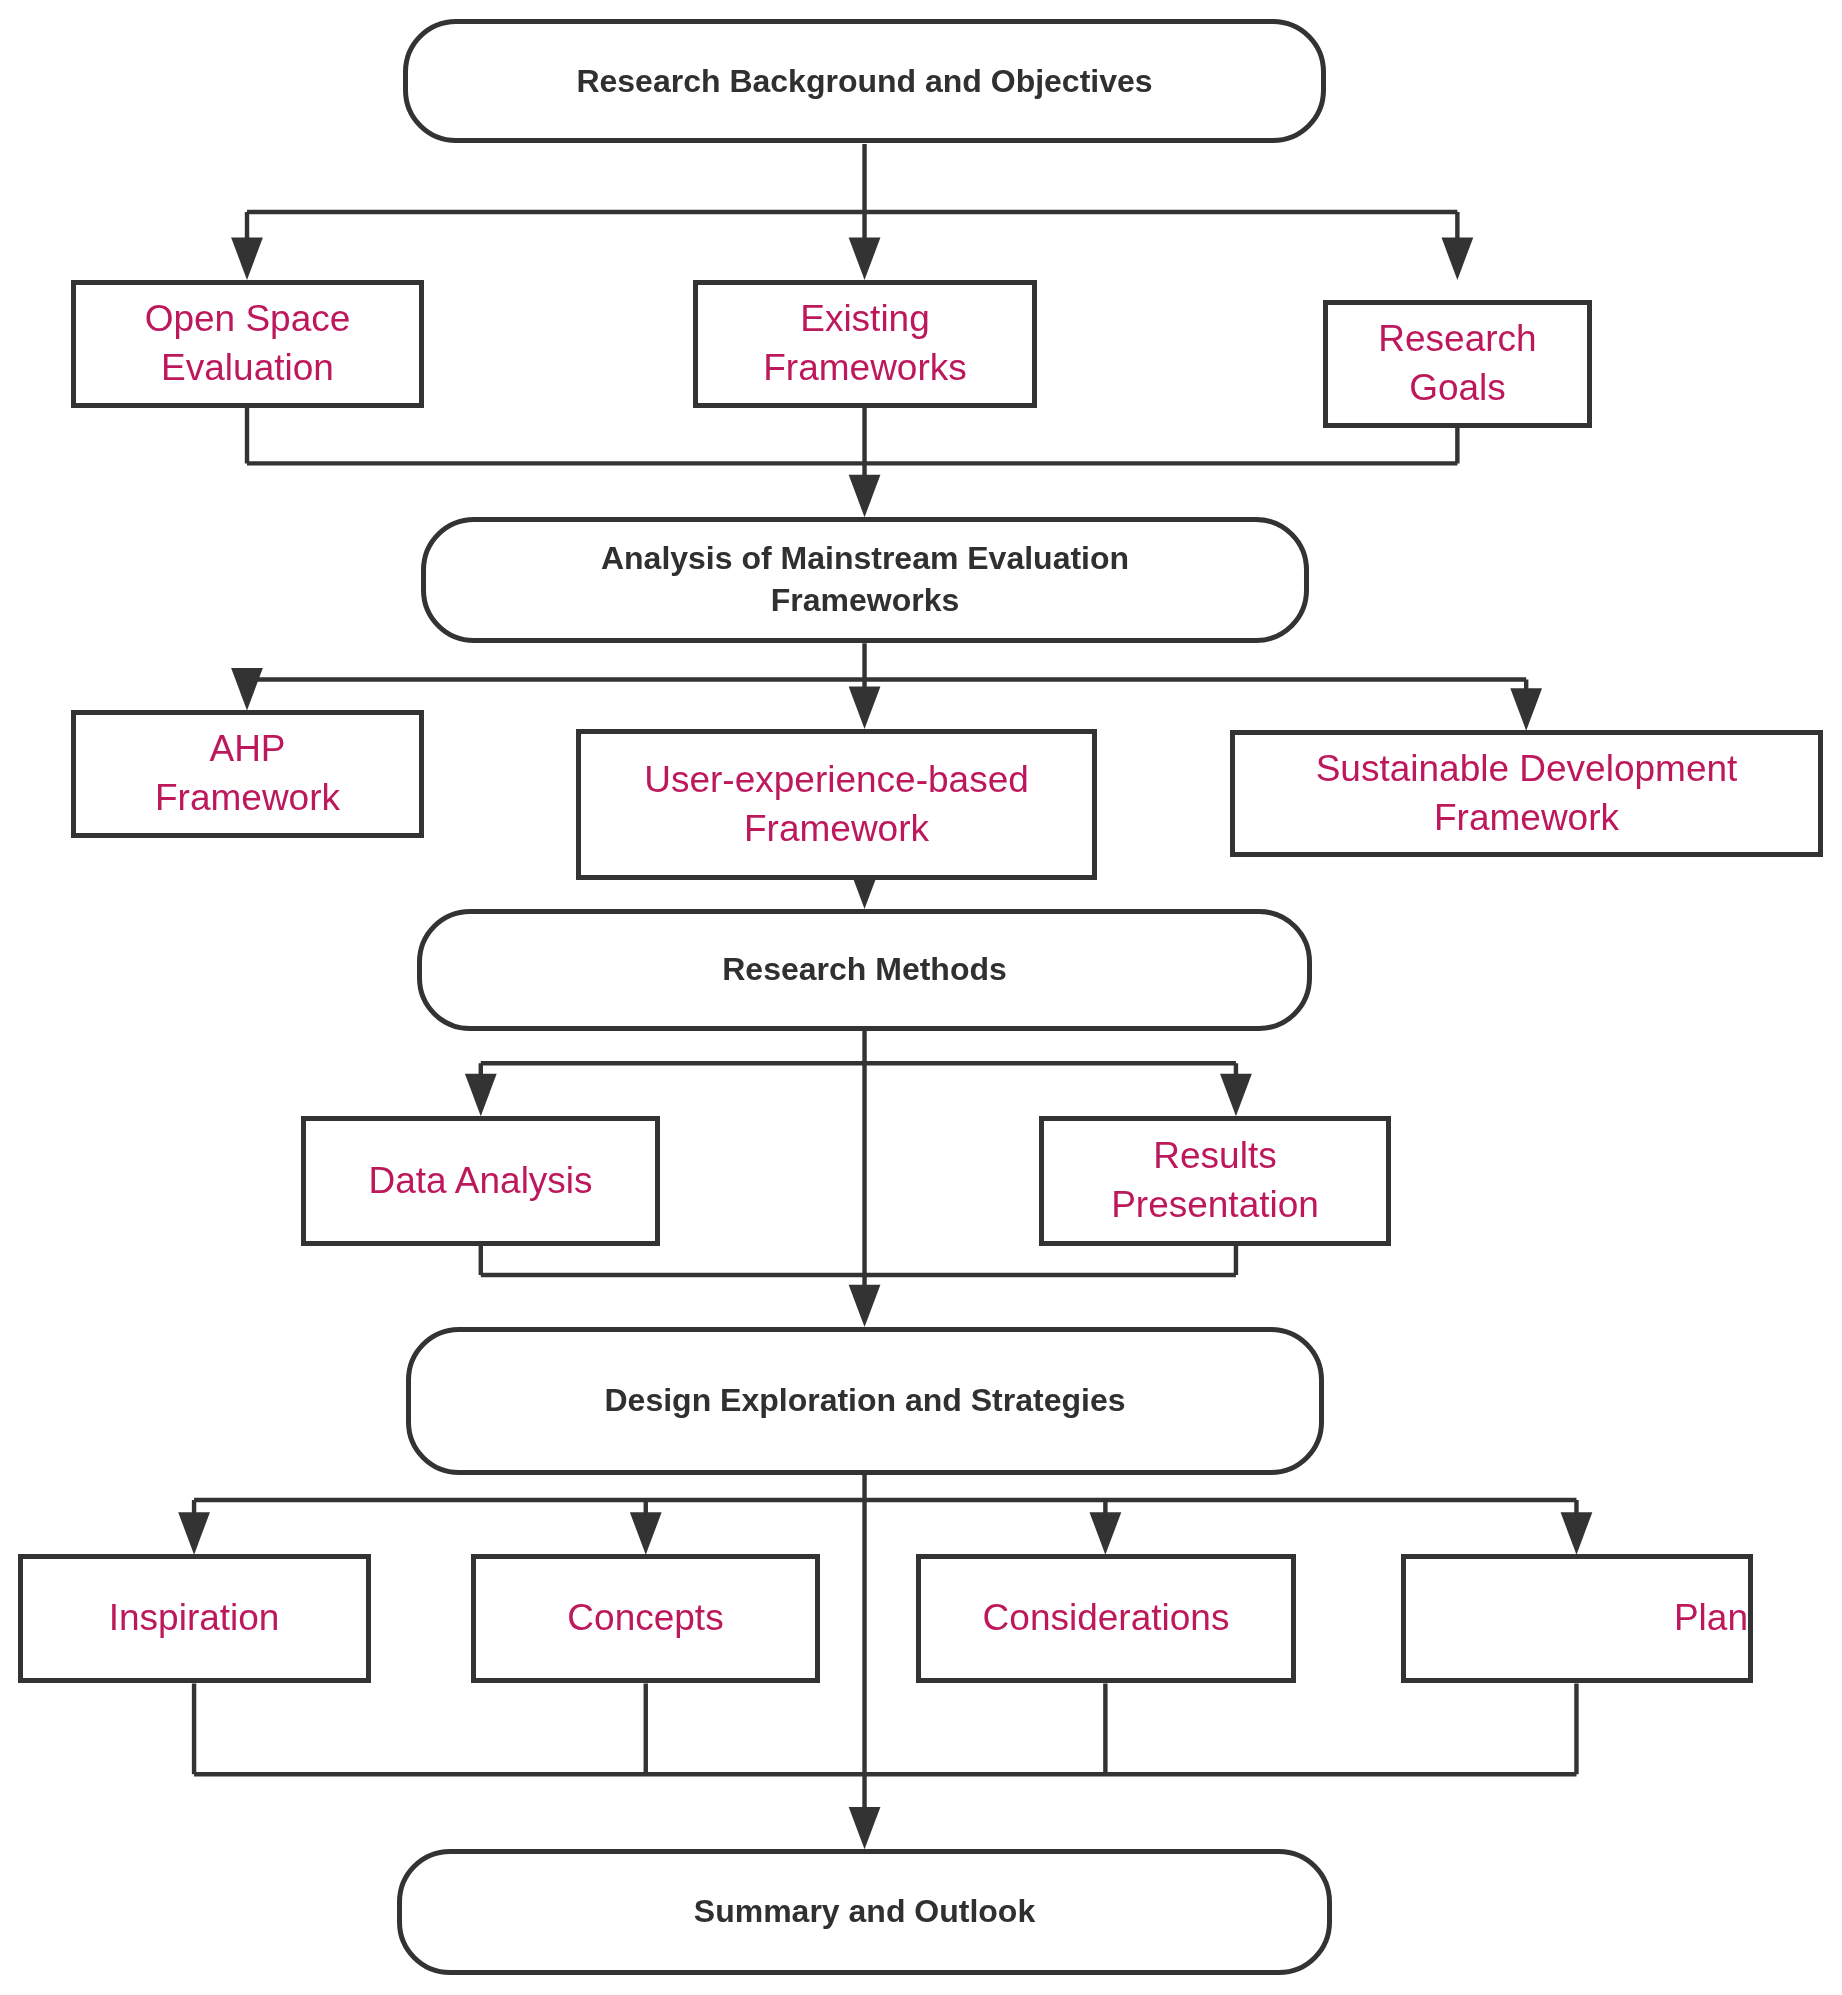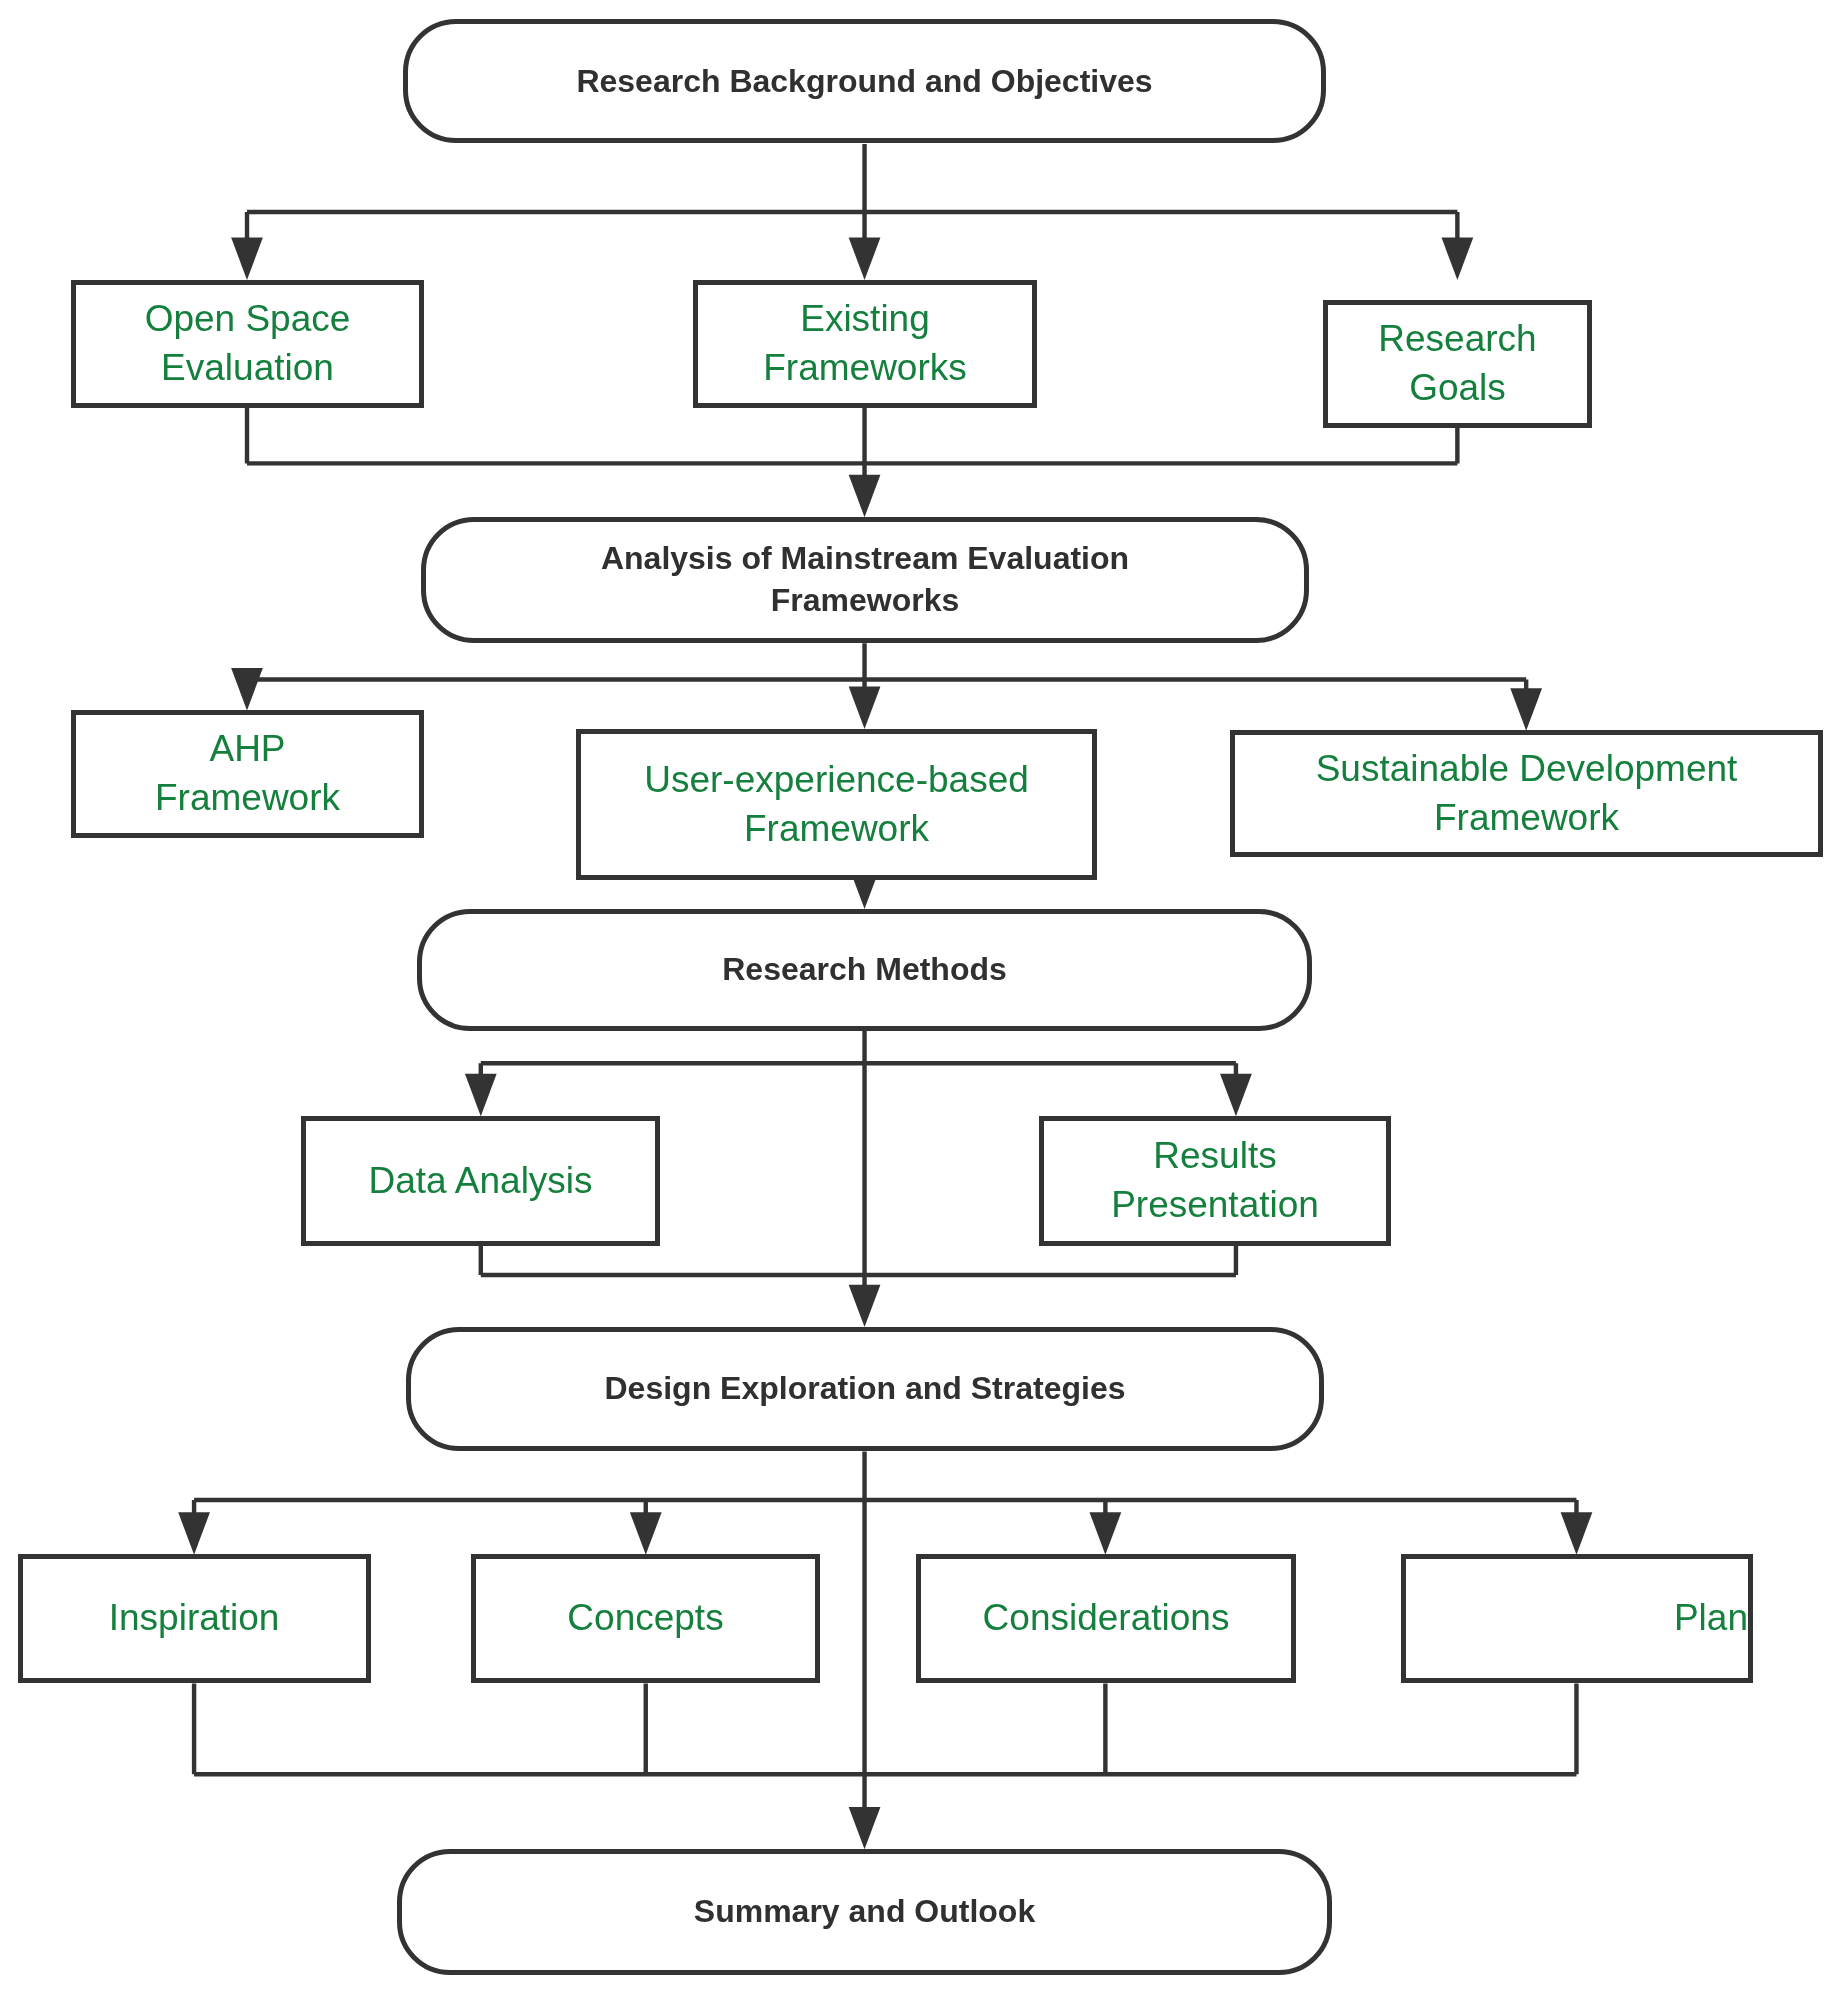--- a/index.html
+++ b/index.html
@@ -13,21 +13,21 @@
   }
   #connectors { position: absolute; left: 0; top: 0; width: 1842px; height: 1996px; }
   .node {
     position: absolute;
     box-sizing: border-box;
     background: #ffffff;
     display: flex;
     align-items: center;
     justify-content: center;
     text-align: center;
-    color: #15803d;
+    color: #be185d;
   }
   .item {
     border: 5.3px solid #333333;
     font-size: 37px;
     font-weight: 400;
     line-height: 1.32;
   }
   .phase {
     border: 5.3px solid #333333;
     border-radius: 53px;
@@ -43,21 +43,21 @@
   #n-open-space          { left: 71px;   top: 280px;  width: 353px;  height: 128px; }
   #n-existing-frameworks { left: 693px;  top: 280px;  width: 344px;  height: 128px; }
   #n-research-goals      { left: 1323px; top: 280px;  width: 269px;  height: 128px; margin-top: 20px; }
   #n-analysis            { left: 421px;  top: 517px;  width: 888px; height: 126px; }
   #n-ahp                 { left: 71px;   top: 710px;  width: 353px;  height: 128px; }
   #n-user-experience     { left: 576px;  top: 729px;  width: 521px;  height: 151px; }
   #n-sustainable         { left: 1230px; top: 730px;  width: 593px;  height: 127px; }
   #n-research-methods    { left: 417px;  top: 909px; width: 895px; height: 122px; }
   #n-data-analysis       { left: 301px;  top: 1116px; width: 359px;  height: 130px; }
   #n-results-presentation{ left: 1039px; top: 1116px; width: 352px;  height: 130px; }
-  #n-design-exploration  { left: 406px;  top: 1327px; width: 918px; height: 124px; text-align: center; }
+  #n-design-exploration  { left: 406px;  top: 1327px; width: 918px; height: 148px; text-align: center; }
   #n-inspiration         { left: 17.6px;   top: 1554px; width: 353px;  height: 129px; }
   #n-concepts            { left: 471px;  top: 1554px; width: 349px;  height: 129px; }
   #n-considerations      { left: 916px; top: 1554px; width: 380px;  height: 129px; }
   #n-plan                { left: 1401px; top: 1554px; width: 352px;  height: 129px; justify-content: flex-end; }
   #n-summary             { left: 397px;  top: 1849px; width: 935px; height: 126px; }
 </style>
 </head>
 <body>
 
 <div id="diagram">

